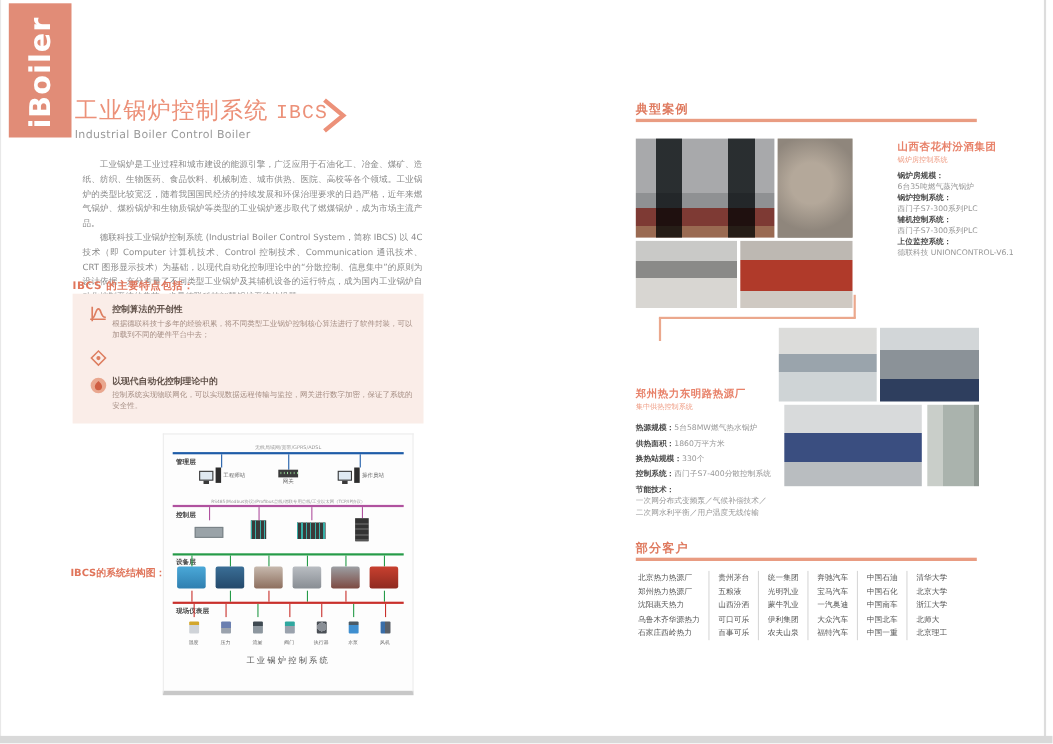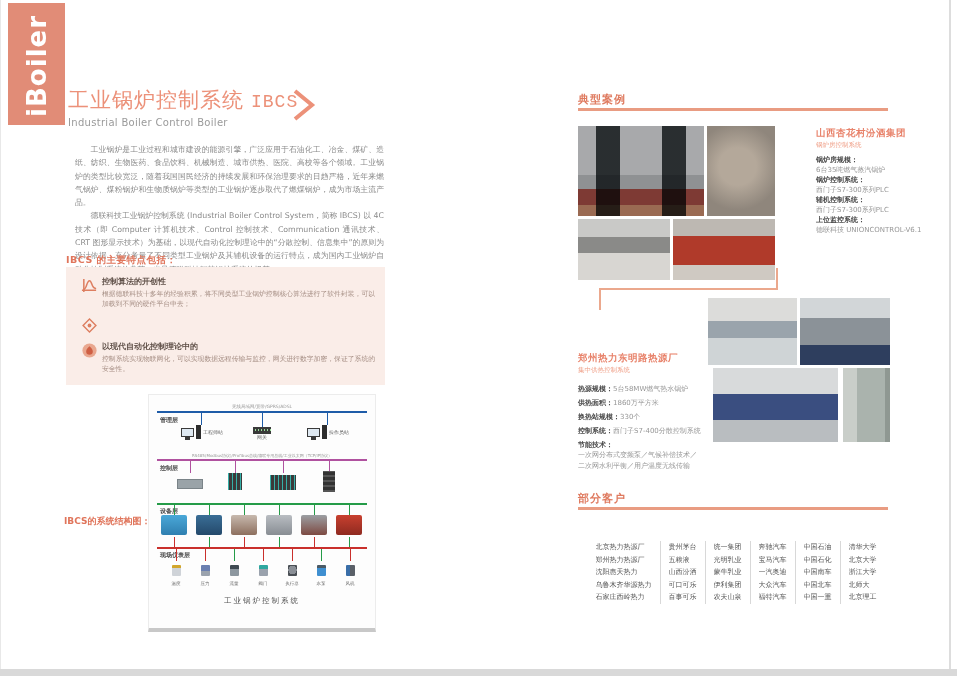--- a/index.html
+++ b/index.html
@@ -84,21 +84,21 @@
   .case-title { font-size:9.5px; font-weight:bold; color:#e8826a; letter-spacing:0.5px; }
   .case-subtitle { font-size:6.5px; color:#ef9e86; margin-top:1px; margin-bottom:5px; }
   .spec-label { font-size:7px; font-weight:bold; color:#4a4a4a; line-height:10px; display:block; }
   .spec-value { font-size:7px; color:#979797; line-height:10px; display:block; }
   .spec-inline { line-height:11px; }
   .spec-inline .spec-label, .spec-inline .spec-value { display:inline; }
   .tech-line { font-size:7px; color:#979797; line-height:11px; display:block; }
 
   .connector { position:absolute; background:#eba88d; }
 
-  .customers-table { position:absolute; left:580px; top:541px; width:312px; display:flex;justify-content:center; }
+  .customers-table { position:absolute; left:580px; top:519px; width:312px; display:flex; }
   .cust-col { font-size:7px; color:#555; line-height:12.6px; white-space:nowrap; }
   .cust-col + .cust-col { border-left:1px solid #d8d8d8; margin-left:8px; padding-left:8px; }
   .cust-col div { overflow:hidden; }
 </style>
 </head>
 <body>
 
 <div id="page">
 
   <div class="sidebar-block">

